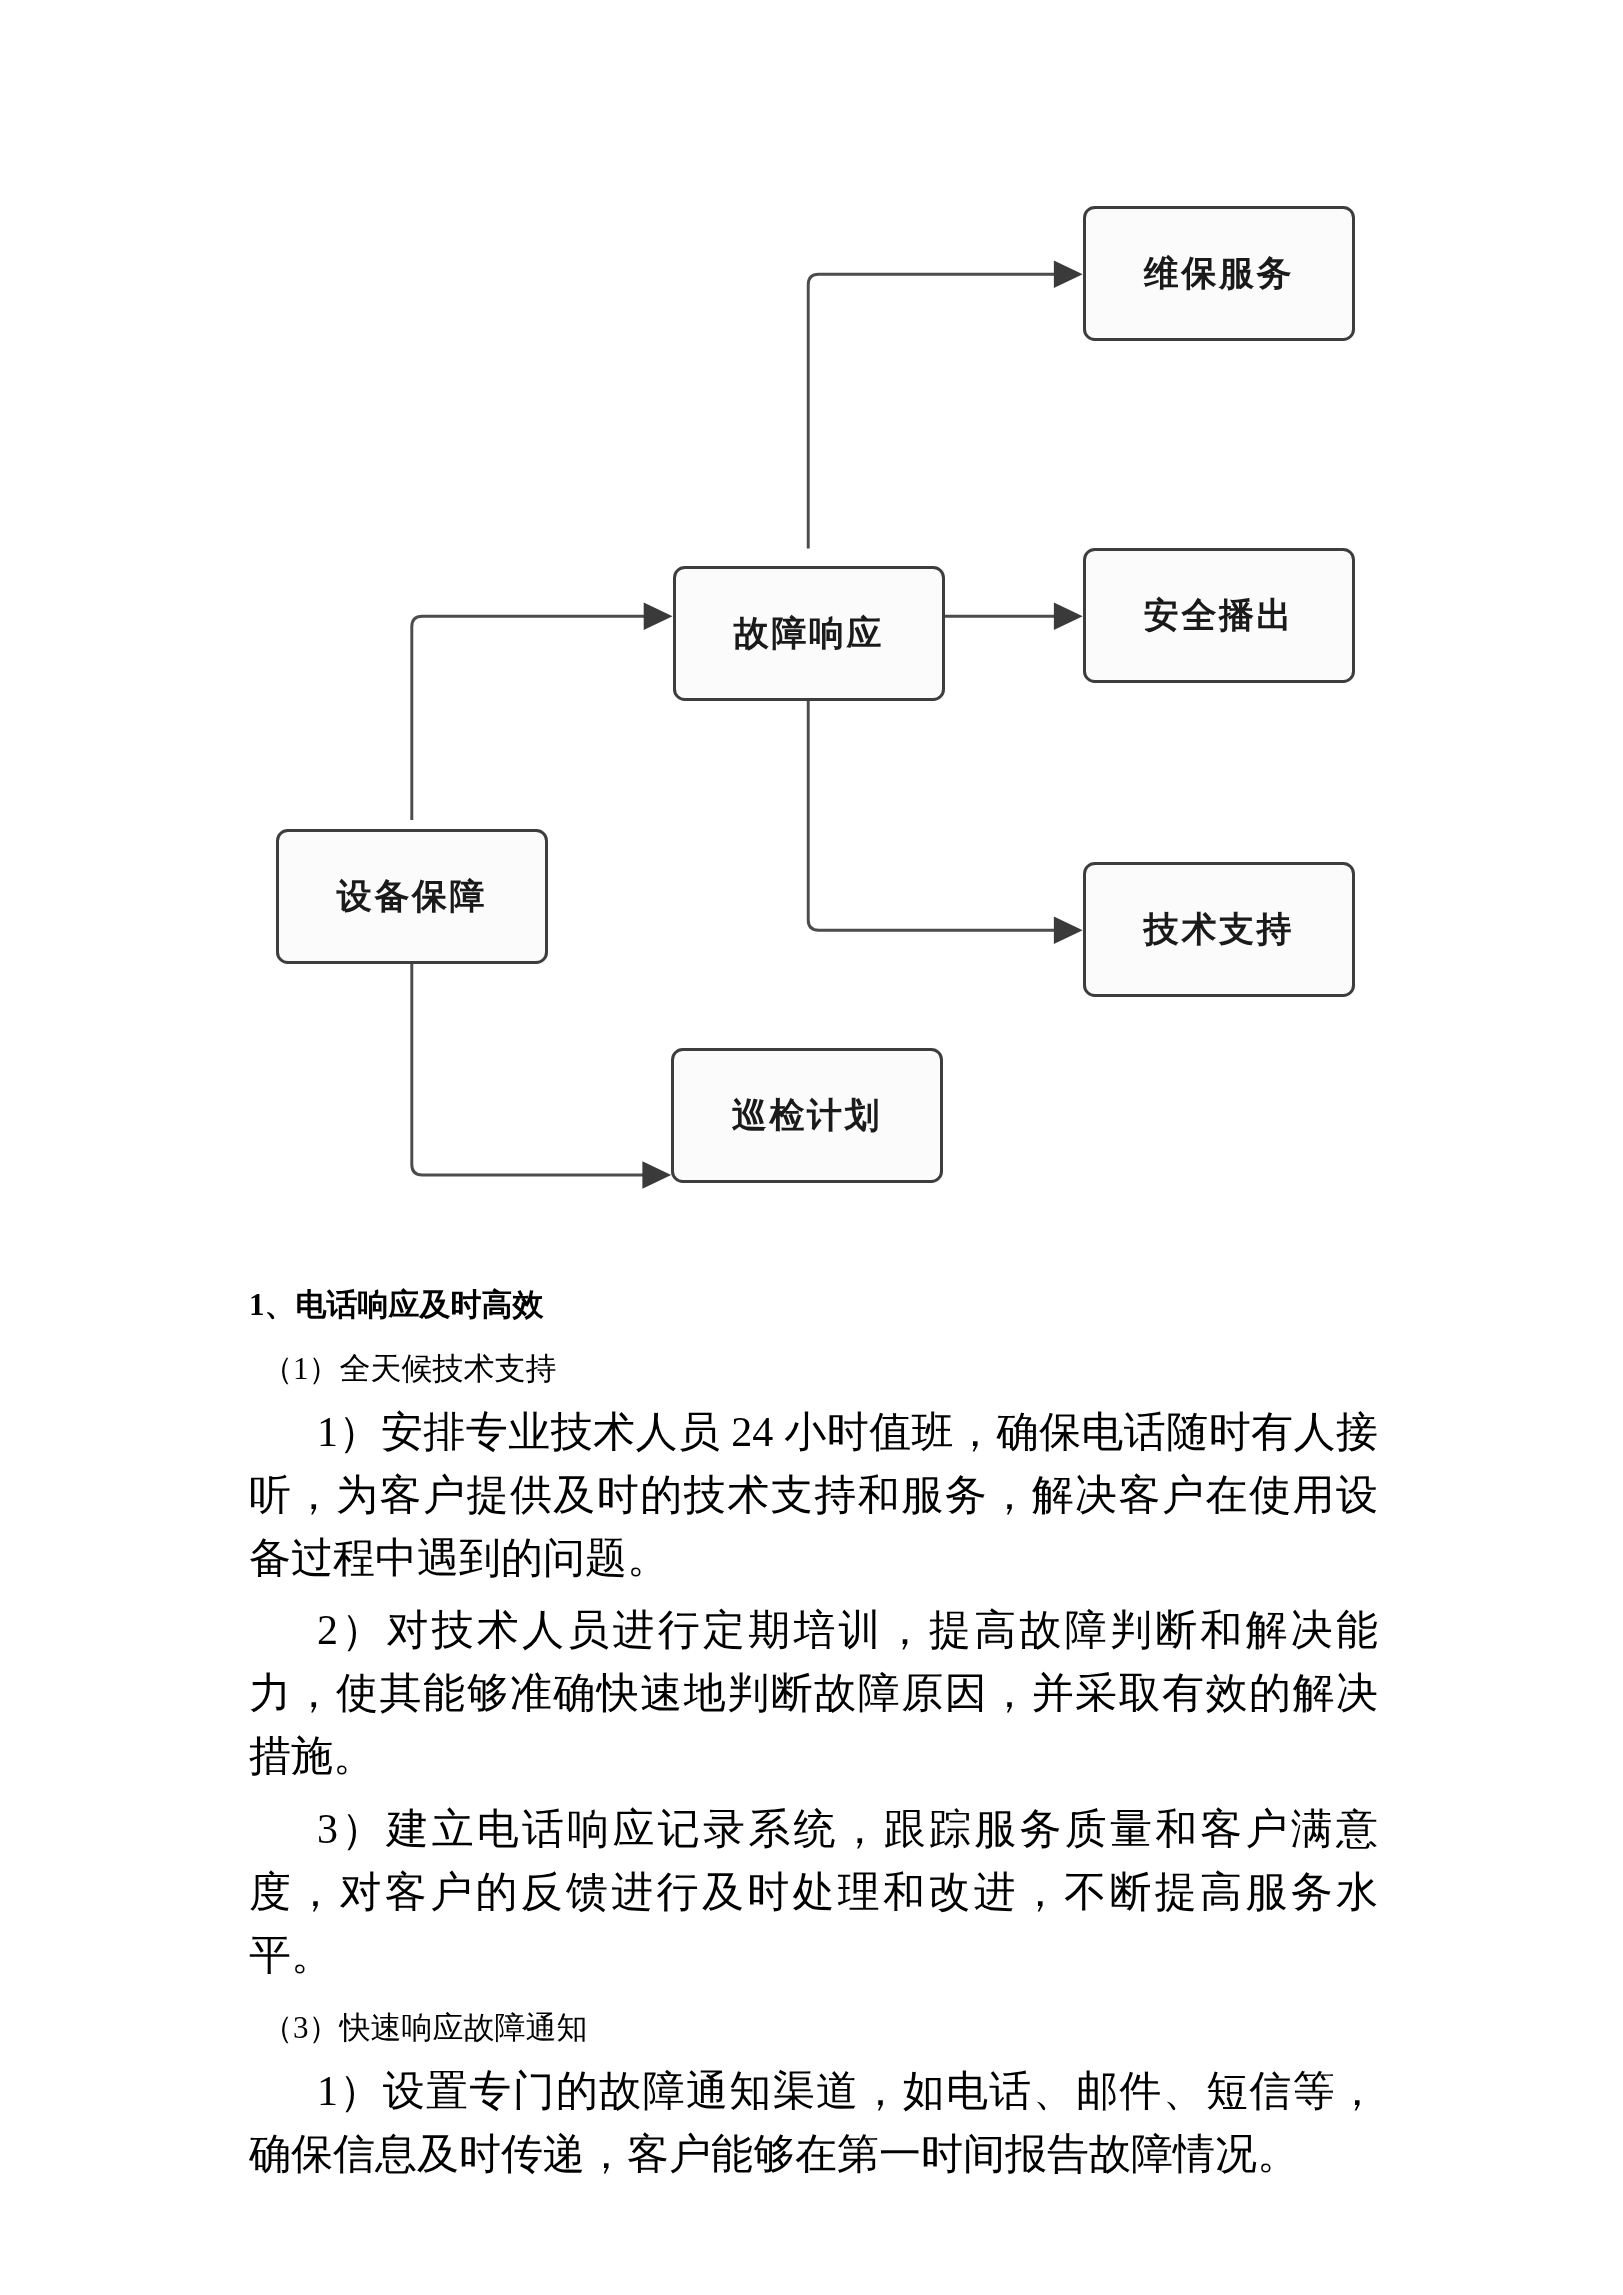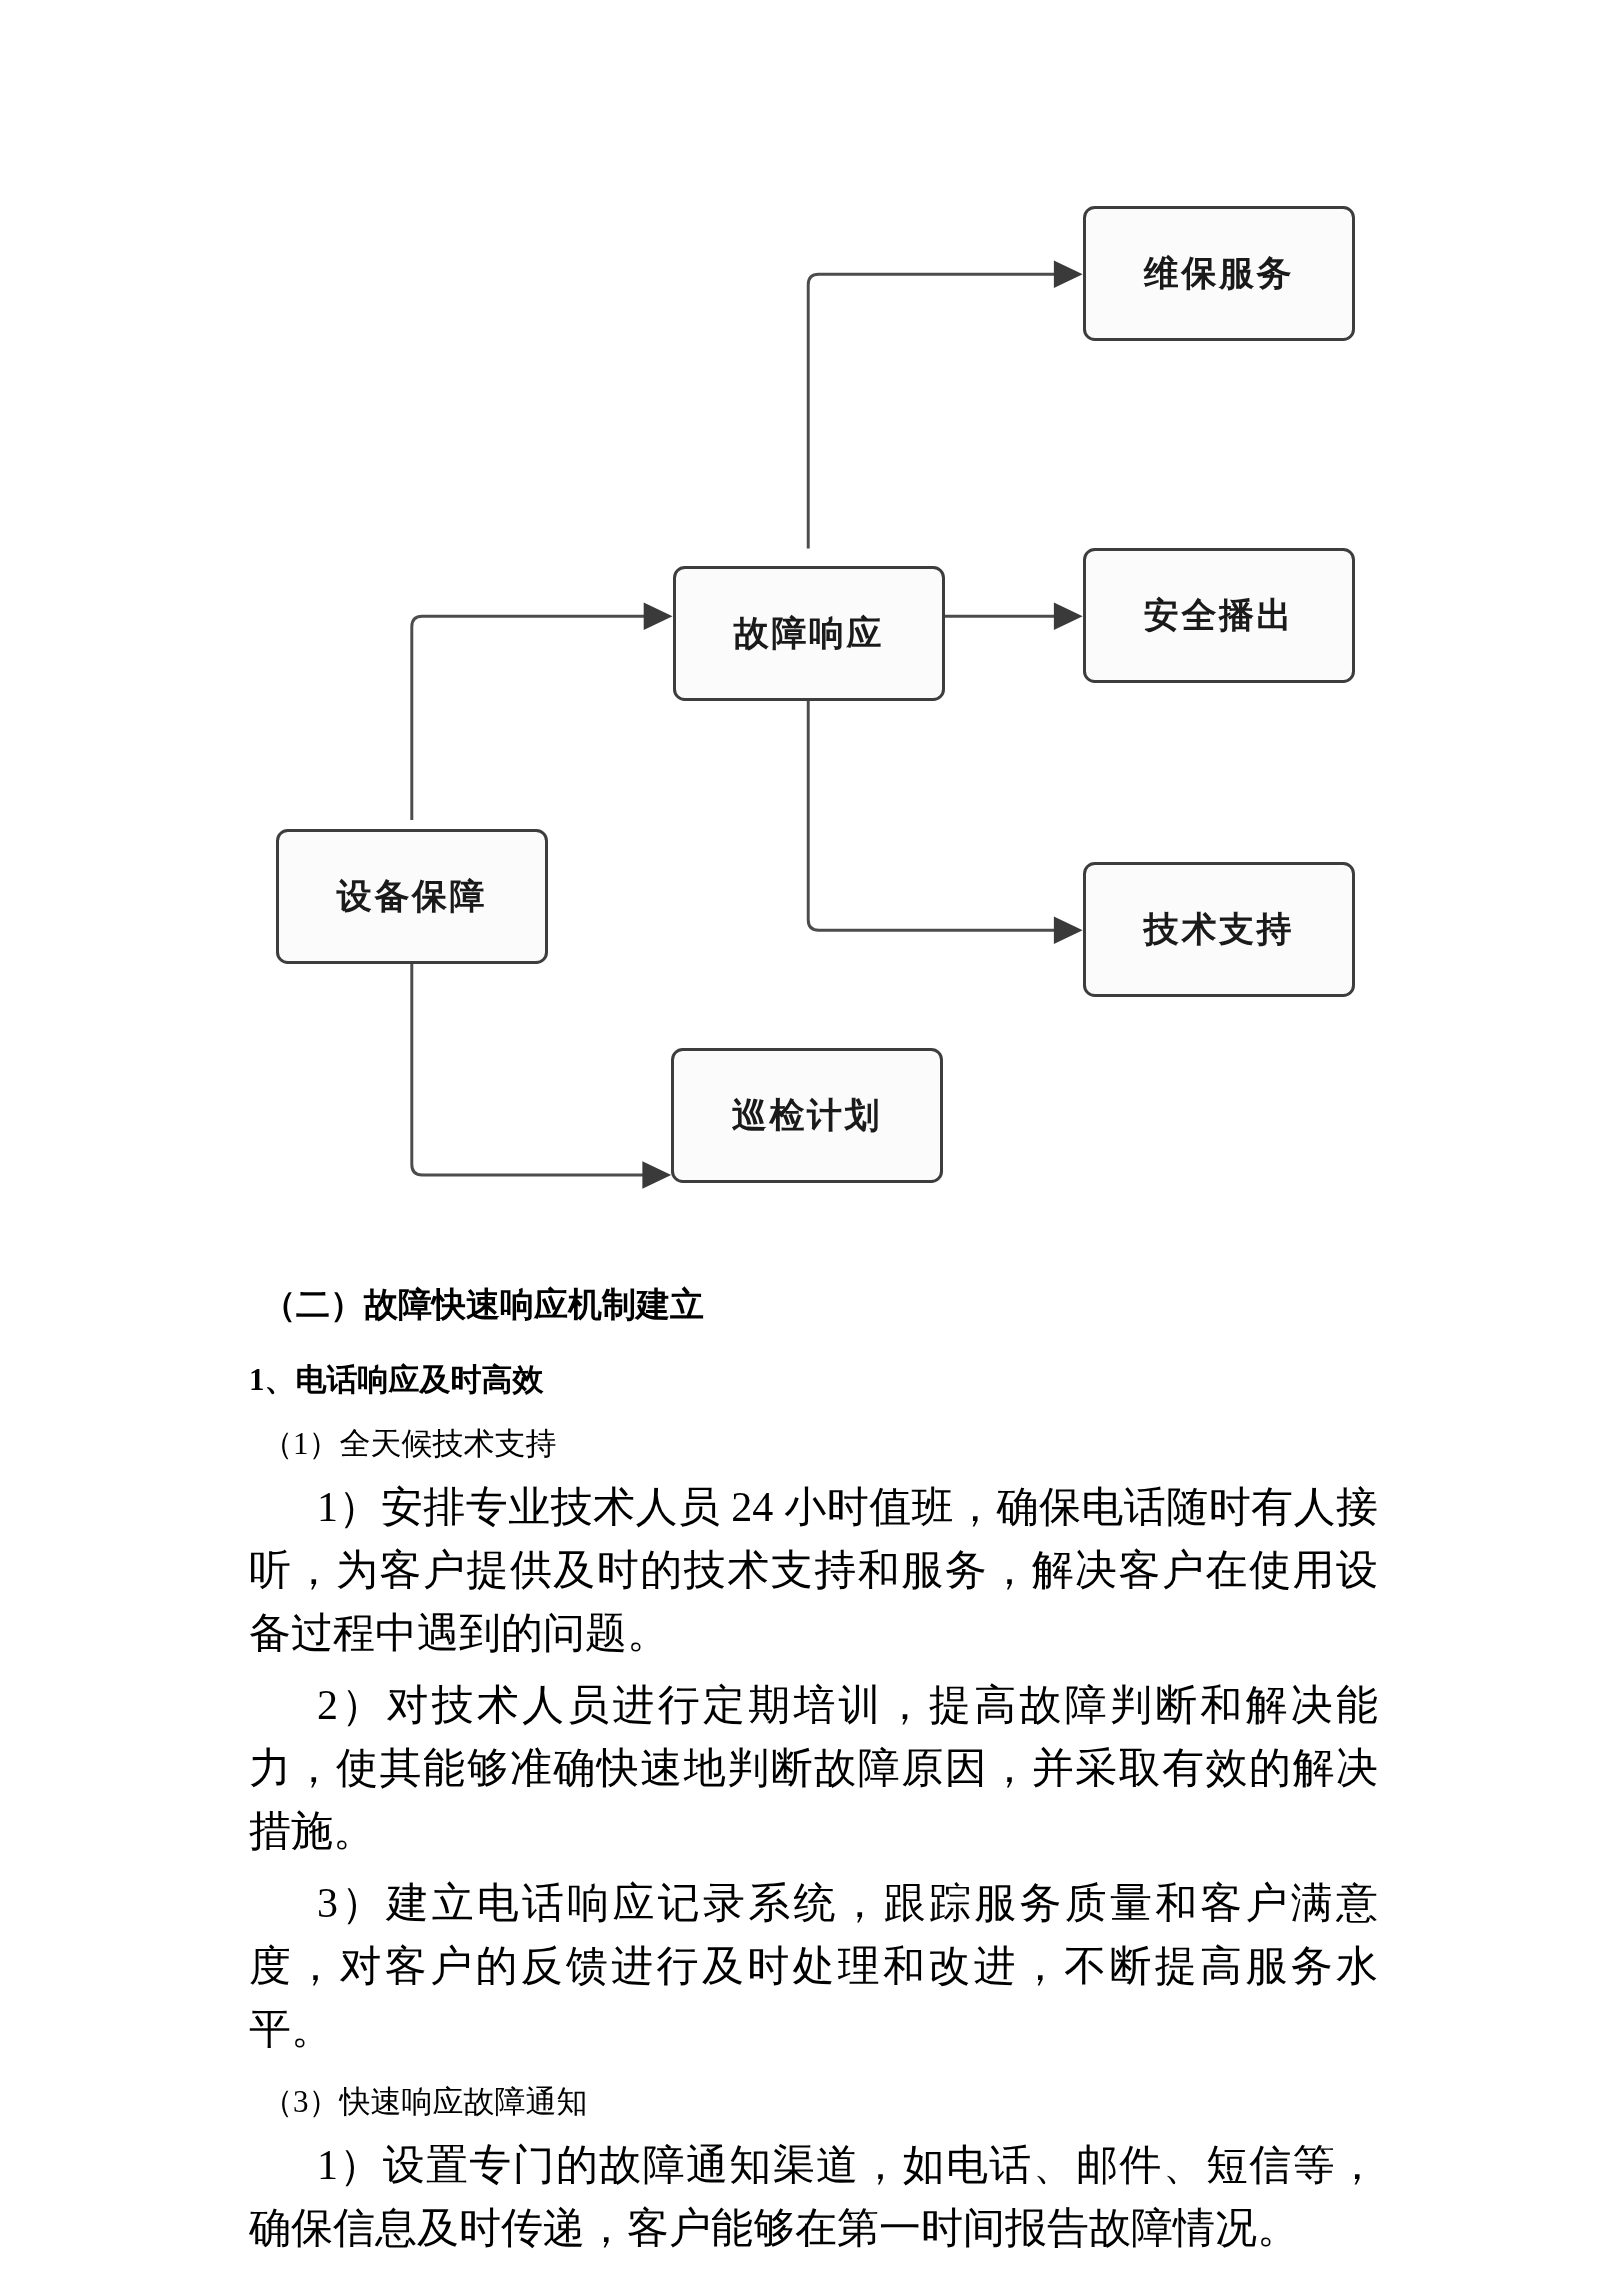--- a/index.html
+++ b/index.html
@@ -125,21 +125,20 @@
     <div class="node n-equipment">
       <span>设备保障</span>
     </div>
     <div class="node n-inspection">
       <span>巡检计划</span>
     </div>
 
   </div>
 
   <div class="body-text">
-    <h2 class="section-heading">（二）故障快速响应机制建立</h2>
     <p class="subsection-heading">1、电话响应及时高效</p>
     <p class="item-title">（1）全天候技术支持</p>
     <p class="para">1）安排专业技术人员 24 小时值班，确保电话随时有人接听，为客户提供及时的技术支持和服务，解决客户在使用设备过程中遇到的问题。</p>
     <p class="para">2）对技术人员进行定期培训，提高故障判断和解决能力，使其能够准确快速地判断故障原因，并采取有效的解决措施。</p>
     <p class="para">3）建立电话响应记录系统，跟踪服务质量和客户满意度，对客户的反馈进行及时处理和改进，不断提高服务水平。</p>
     <p class="item-title">（3）快速响应故障通知</p>
     <p class="para">1）设置专门的故障通知渠道，如电话、邮件、短信等，确保信息及时传递，客户能够在第一时间报告故障情况。</p>
   </div>
 
 </div>

